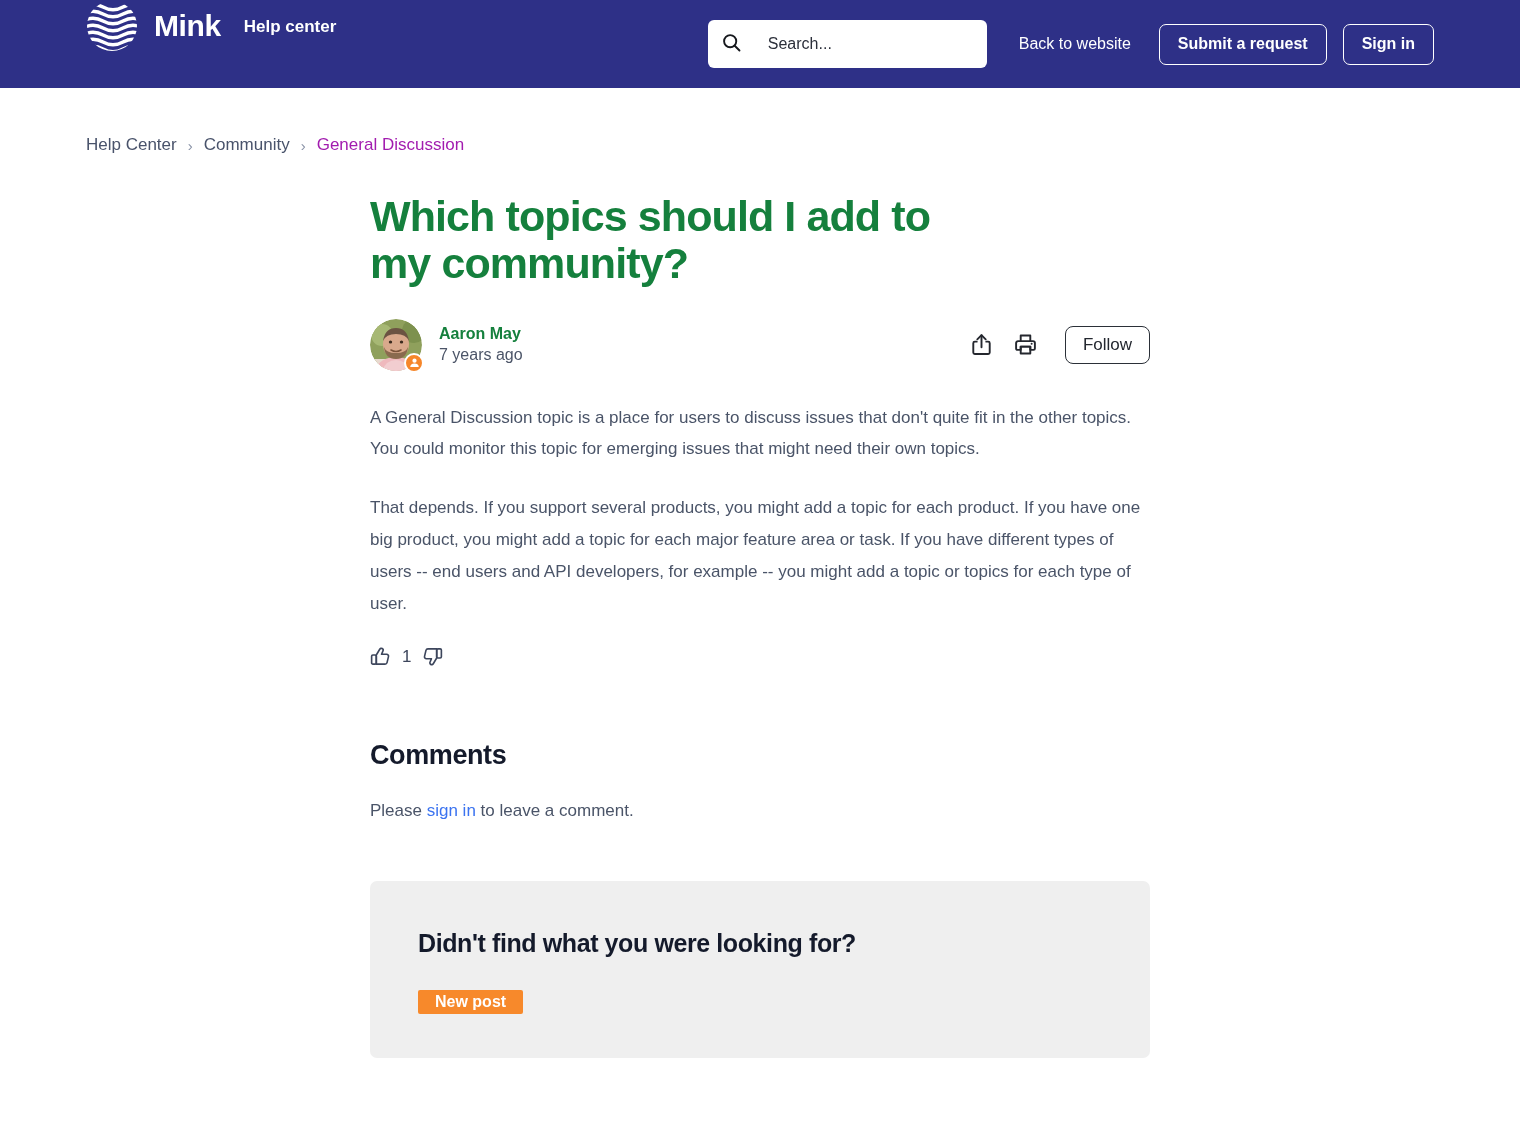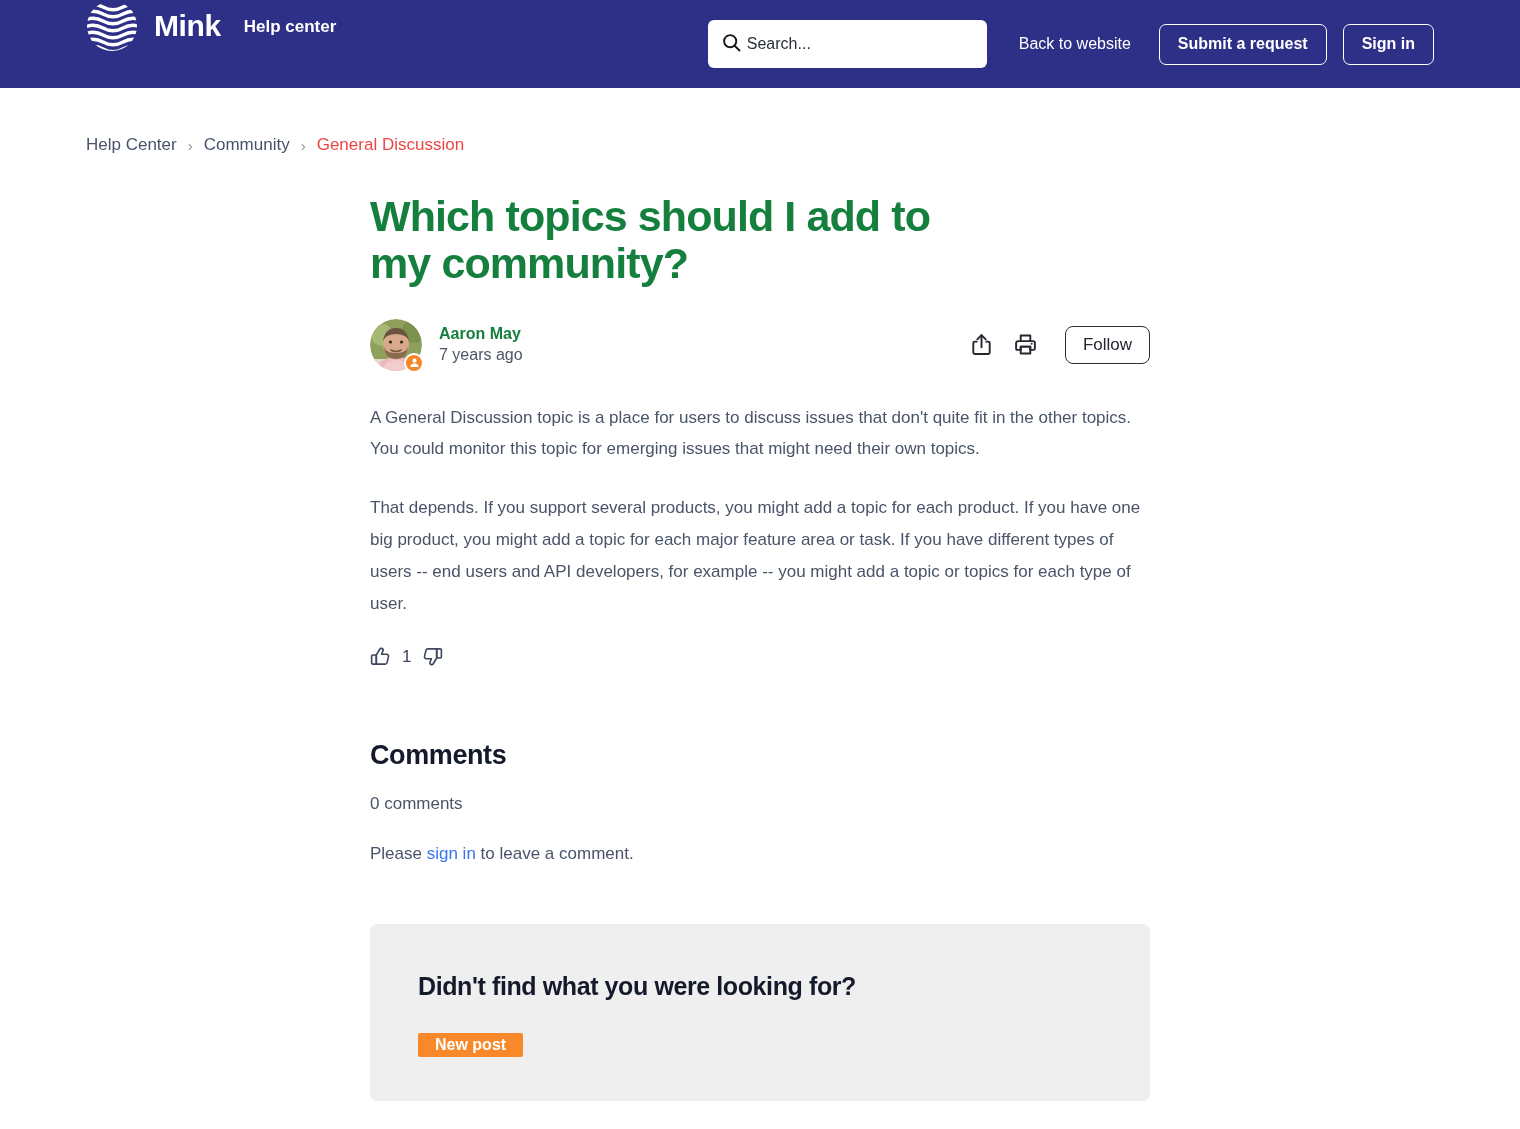--- a/index.html
+++ b/index.html
@@ -58,21 +58,21 @@
     gap: 0;
   }
   .search-box {
     width: 279px;
     height: 48px;
     background: #ffffff;
     border-radius: 6px;
     display: flex;
     align-items: center;
     padding: 0 14px;
-    gap: 6px;
+    gap: 27px;
     margin-right: 20px;
   }
   .search-box svg { flex: 0 0 19px; }
   .search-input {
     border: none;
     outline: none;
     font-family: "Liberation Sans", sans-serif;
     font-size: 16px;
     color: #23262f;
     background: transparent;
@@ -110,21 +110,21 @@
     display: flex;
     align-items: center;
     gap: 11px;
     color: #49536b;
   }
   .breadcrumb a {
     color: #49536b;
     text-decoration: none;
   }
   .breadcrumb .sep { color: #8992a6; font-size: 15px; }
-  .breadcrumb .current { color: #ef4444; }
+  .breadcrumb .current { color: #a21caf; }
 
   
   .content {
     width: 780px;
     margin: 0 0 0 370px;
     padding-top: 38px;
   }
   .article-title {
     font-size: 43px;
     line-height: 1.1;
@@ -407,21 +407,20 @@
     <span class="vote-count">1</span>
     <button class="icon-btn">
       <svg width="21" height="21" viewBox="0 0 22 22" fill="none" aria-hidden="true">
         <path d="M15.4 12.6 L11.8 18.6 a1.9 1.9 0 0 1 -3.3 -1.9 L9.9 13.4 H4.6 a2 2 0 0 1 -1.95 -2.5 l1.5 -6.3 A2.1 2.1 0 0 1 6.2 3 H15.4 Z" stroke="#3d465c" stroke-width="1.7" stroke-linejoin="round"></path>
         <rect x="15.4" y="3" width="4.9" height="9.6" rx="1.3" stroke="#3d465c" stroke-width="1.7"></rect>
       </svg>
     </button>
   </div>
 
   <h2 class="comments-heading">Comments</h2>
-  <div class="comments-count">0 comments</div>
   <div class="comments-signin"><span>Please </span><a href="#">sign in</a><span> to leave a comment.</span></div>
 
   <section class="callout">
     <h3 class="callout-title">Didn't find what you were looking for?</h3>
     <button class="new-post-btn">New post</button>
   </section>
 
 </main>
 
 </body></html>

